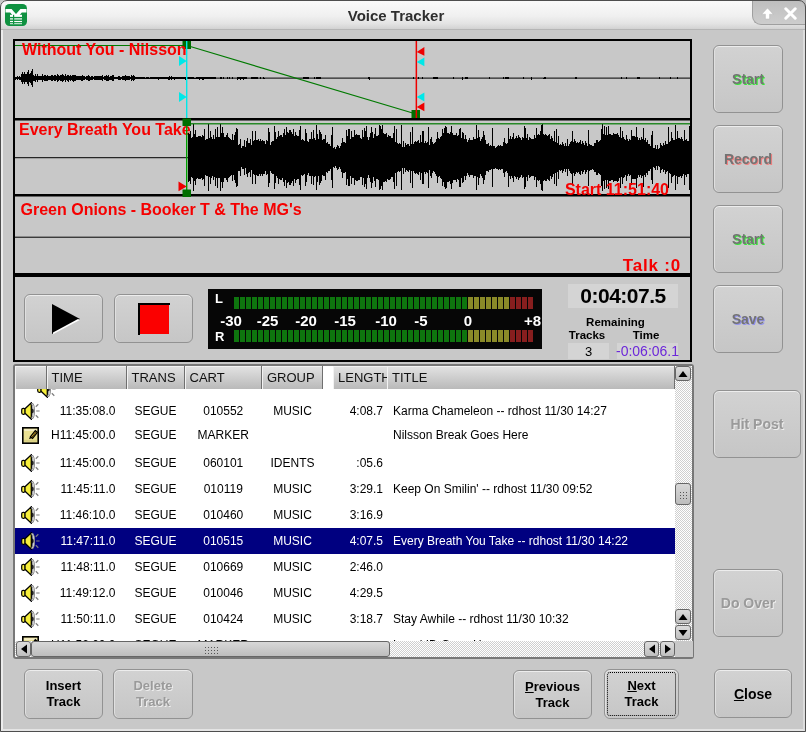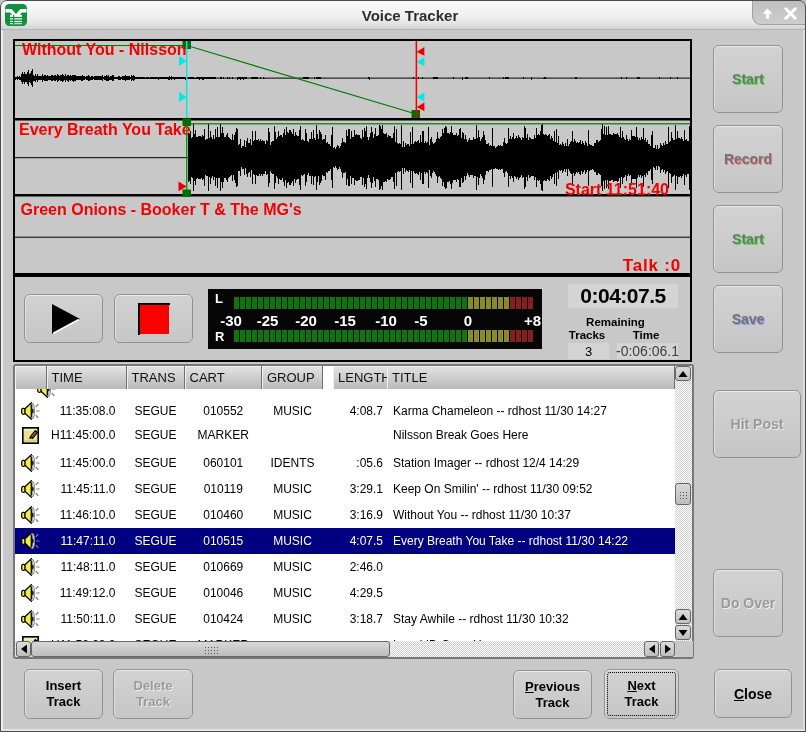--- a/index.html
+++ b/index.html
@@ -2,21 +2,21 @@
 <html><head><meta charset="utf-8"><style>
 *{margin:0;padding:0;box-sizing:border-box}
 html,body{width:806px;height:732px;overflow:hidden}
 body{position:relative;background:#c8c8c8;font-family:"Liberation Sans",sans-serif}
 .abs{position:absolute}
 
 .frame{position:absolute;inset:0;border:1px solid #4e4e4e;border-radius:7px 7px 0 0;z-index:90;pointer-events:none}
 .frame2{position:absolute;left:1px;right:1px;bottom:1px;top:30px;border-left:2px solid #ececec;border-right:2px solid #dcdcdc;border-bottom:2px solid #e4e4e4;z-index:89;pointer-events:none}
 
 .titlebar{position:absolute;left:0;top:0;width:806px;height:30px;border-radius:7px 7px 0 0;background:linear-gradient(#fafafa 0%,#f0f0f0 55%,#e3e3e3 82%,#d2d2d2 100%);border-bottom:1px solid #b5b5b5}
-.title{position:absolute;top:6.5px;left:17px;width:786px;text-align:center;font-size:15px;font-weight:bold;color:#2e2e2e}
+.title{position:absolute;top:6.5px;left:3px;width:786px;text-align:center;font-size:15px;font-weight:bold;color:#2e2e2e}
 .wbtns{position:absolute;right:0;top:0;width:54px;height:25px;background:linear-gradient(#bebebe,#cdcdcd);border-left:1px solid #9f9f9f;border-bottom:1px solid #9f9f9f;border-radius:0 0 0 9px}
 
 .wavebox{position:absolute;left:13px;top:39px;width:679px;height:236px;border:2px solid #000}
 .ctrlbox{position:absolute;left:13px;top:275px;width:679px;height:87px;border:2px solid #000}
 
 .btn{position:absolute;background:linear-gradient(#d2d2d2,#c6c6c6);border:1px solid #929292;border-radius:6px;box-shadow:inset 0 1px 0 #ededed,inset 1px 0 0 #e0e0e0;display:flex;align-items:center;justify-content:center;text-align:center;font-weight:bold;color:#000}
 .btn.dis{color:#9a9a9a;text-shadow:1px 1px 0 #eeeeee}
 u{text-decoration:underline}
 
 .meter{position:absolute;left:208px;top:289px;width:334px;height:60px;background:#060606;color:#fff}
@@ -138,21 +138,21 @@
  <div class="mtick" style="left:178px">-10</div>
  <div class="mtick" style="left:213px">-5</div>
  <div class="mtick" style="left:260px">0</div>
  <div class="mtick" style="left:324.5px">+8</div>
 </div>
 <div class="tbox" style="left:568px;top:284px;width:110px;height:24px;font-size:21px;font-weight:bold;letter-spacing:-0.5px">0:04:07.5</div>
 <div class="abs" style="left:575px;top:316px;width:81px;text-align:center;font-size:11.5px;font-weight:bold">Remaining</div>
 <div class="abs" style="left:557px;top:329px;width:60px;text-align:center;font-size:11.5px;font-weight:bold">Tracks</div>
 <div class="abs" style="left:616px;top:329px;width:60px;text-align:center;font-size:11.5px;font-weight:bold">Time</div>
 <div class="tbox" style="left:568px;top:343px;width:41px;height:16px;font-size:13px">3</div>
-<div class="tbox" style="left:617px;top:343px;width:61px;height:16px;font-size:14px;color:#404040">-0:06:06.1</div>
+<div class="tbox" style="left:617px;top:343px;width:61px;height:16px;font-size:14px;color:#6d28d9">-0:06:06.1</div>
 
 <div class="tframe"></div>
 <div class="hdr" style="left:15px;width:31.5px"></div>
 <div class="hdr" style="left:46.5px;width:80px">TIME</div>
 <div class="hdr" style="left:126.5px;width:58px">TRANS</div>
 <div class="hdr" style="left:184.5px;width:77.5px">CART</div>
 <div class="hdr" style="left:262px;width:61px">GROUP</div>
 <div class="hdr" style="left:333px;width:62px">LENGTH</div>
 <div class="hdr" style="left:387px;width:288px">TITLE</div>
 <div class="viewport">
@@ -206,21 +206,20 @@
           <path d="M10.5 1.5 A 2.4 8 0 0 1 10.5 16.5 L 12 16.5 A 2.4 8 0 0 0 12 1.5 Z" fill="#fff" stroke="#8a8a8a" stroke-width="1"></path>
           <path d="M11.2 6.5 A 1.8 2.6 0 0 1 11.2 11.6 Z" fill="#000"></path>
           <path d="M14.8 4.7 L17.3 2.3 M15.2 9 L18.6 9 M14.8 13.3 L17.3 15.7" stroke="#7d7d7d" stroke-width="1.2"></path>
         </svg>
       </div>
       <div class="c1">11:45:00.0</div>
       <div class="c2">SEGUE</div>
       <div class="c3">060101</div>
       <div class="c4">IDENTS</div>
       <div class="c5">:05.6</div>
-      <div class="c6">Station Imager -- rdhost 12/4 14:29</div>
     </div>
 <div class="row" style="top:86.8px">
       <div class="c0">
         <svg width="19" height="18" viewBox="0 0 19 18">
           <rect x="0.7" y="6.3" width="3.6" height="6" rx="1.5" fill="#f7ef3d" stroke="#000" stroke-width="1.2"></rect>
           <polygon points="4,6.8 10.3,0.8 10.3,17.2 4,11.2" fill="#f7ef3d" stroke="#000" stroke-width="1.3"></polygon>
           <path d="M10.5 1.5 A 2.4 8 0 0 1 10.5 16.5 L 12 16.5 A 2.4 8 0 0 0 12 1.5 Z" fill="#fff" stroke="#8a8a8a" stroke-width="1"></path>
           <path d="M11.2 6.5 A 1.8 2.6 0 0 1 11.2 11.6 Z" fill="#000"></path>
           <path d="M14.8 4.7 L17.3 2.3 M15.2 9 L18.6 9 M14.8 13.3 L17.3 15.7" stroke="#7d7d7d" stroke-width="1.2"></path>
         </svg>
@@ -240,21 +239,20 @@
           <path d="M10.5 1.5 A 2.4 8 0 0 1 10.5 16.5 L 12 16.5 A 2.4 8 0 0 0 12 1.5 Z" fill="#fff" stroke="#8a8a8a" stroke-width="1"></path>
           <path d="M11.2 6.5 A 1.8 2.6 0 0 1 11.2 11.6 Z" fill="#000"></path>
           <path d="M14.8 4.7 L17.3 2.3 M15.2 9 L18.6 9 M14.8 13.3 L17.3 15.7" stroke="#7d7d7d" stroke-width="1.2"></path>
         </svg>
       </div>
       <div class="c1">11:46:10.0</div>
       <div class="c2">SEGUE</div>
       <div class="c3">010460</div>
       <div class="c4">MUSIC</div>
       <div class="c5">3:16.9</div>
-      <div class="c6">Without You -- rdhost 11/30 10:37</div>
     </div>
 <div class="row hl" style="top:138.8px">
       <div class="c0">
         <svg width="19" height="18" viewBox="0 0 19 18">
           <rect x="0.7" y="6.3" width="3.6" height="6" rx="1.5" fill="#f7ef3d" stroke="#000" stroke-width="1.2"></rect>
           <polygon points="4,6.8 10.3,0.8 10.3,17.2 4,11.2" fill="#f7ef3d" stroke="#000" stroke-width="1.3"></polygon>
           <path d="M10.5 1.5 A 2.4 8 0 0 1 10.5 16.5 L 12 16.5 A 2.4 8 0 0 0 12 1.5 Z" fill="#fff" stroke="#8a8a8a" stroke-width="1"></path>
           <path d="M11.2 6.5 A 1.8 2.6 0 0 1 11.2 11.6 Z" fill="#000"></path>
           <path d="M14.8 4.7 L17.3 2.3 M15.2 9 L18.6 9 M14.8 13.3 L17.3 15.7" stroke="#7d7d7d" stroke-width="1.2"></path>
         </svg>

